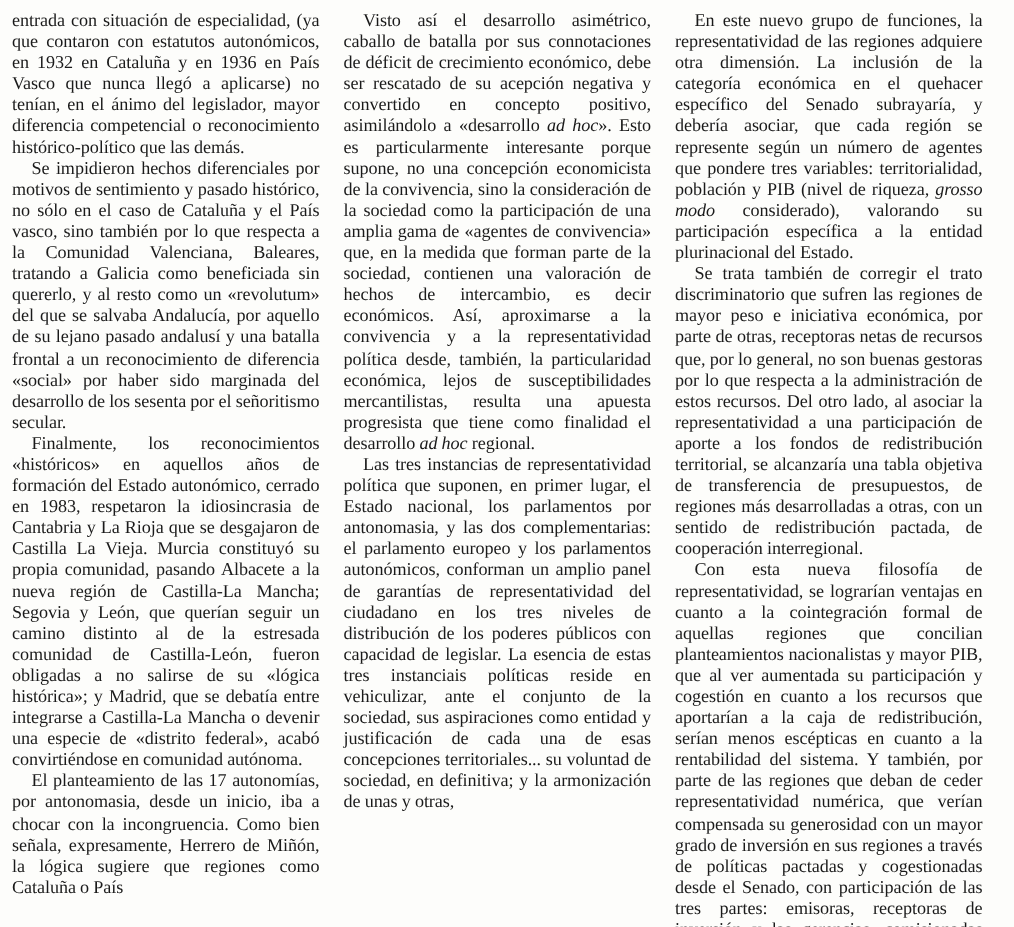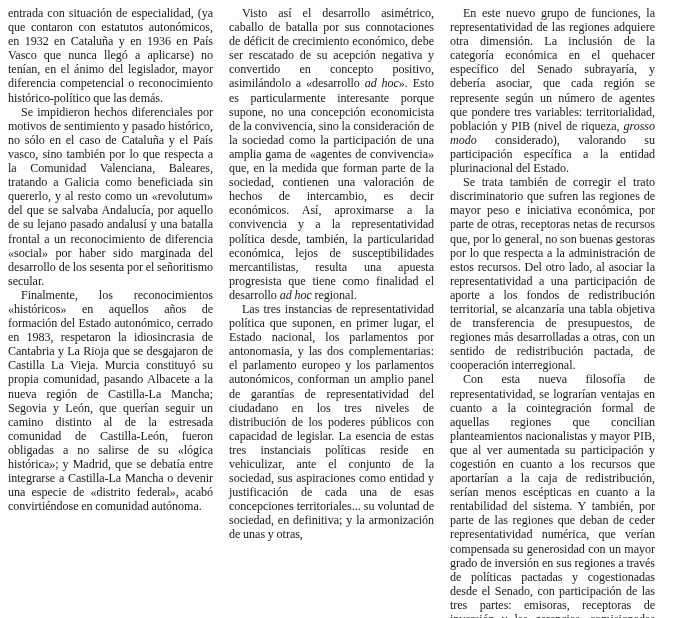--- a/index.html
+++ b/index.html
@@ -56,20 +56,21 @@
 </style>
 </head>
 <body>
 
 <div class="page">
   <div class="columns">
     <div class="column" id="col-0">
         <p class="cont"><span>entrada con situación de especialidad, (ya que contaron con estatutos autonómicos, en 1932 en Cataluña y en 1936 en País Vasco que nunca llegó a aplicarse) no tenían, en el ánimo del legislador, mayor diferencia competencial o reconocimiento histórico-político que las demás.</span></p>
         <p class="indent"><span>Se impidieron hechos diferenciales por motivos de sentimiento y pasado histórico, no sólo en el caso de Cataluña y el País vasco, sino también por lo que respecta a la Comunidad Valenciana, Baleares, tratando a Galicia como beneficiada sin querer­lo, y al resto como un «revolutum» del que se salvaba Andalucía, por aquello de su lejano pasado andalusí y una batalla frontal a un reconocimiento de diferencia «social» por haber sido marginada del desarrollo de los sesenta por el señoritismo secular.</span></p>
         <p class="indent"><span>Finalmente, los reconocimientos «históricos» en aquellos años de formación del Estado autonómico, cerrado en 1983, respetaron la idiosincrasia de Cantabria y La Rioja que se desgajaron de Castilla La Vieja. Murcia constituyó su propia comunidad, pasando Albacete a la nueva región de Castilla-La Mancha; Segovia y León, que querían seguir un camino distinto al de la estresada comunidad de Castilla-León, fueron obligadas a no salirse de su «lógica histórica»; y Madrid, que se debatía entre integrarse a Castilla-La Mancha o devenir una especie de «distrito federal», acabó convirtiéndose en comunidad autónoma.</span></p>
+        <p class="indent"><span>El planteamiento de las 17 autonomías, por antonomasia, desde un inicio, iba a chocar con la incongruencia. Como bien señala, expresamente, Herrero de Miñón, la lógica sugiere que regiones como Cataluña o País</span></p>
       </div>
     <div class="column" id="col-1">
         <p class="indent"><span>Visto así el desarrollo asimétrico, caballo de batalla por sus connotaciones de déficit de crecimiento económico, debe ser rescatado de su acepción negativa y convertido en concepto positivo, asimilándolo a «desarrollo </span><span class="it">ad hoc</span><span>». Esto es particularmente interesante porque supone, no una concepción economicista de la convivencia, sino la consideración de la sociedad como la participación de una amplia gama de «agentes de convivencia» que, en la medida que forman parte de la sociedad, contienen una valoración de hechos de intercambio, es decir económicos. Así, aproximarse a la convivencia y a la representatividad política desde, también, la particularidad económica, lejos de susceptibilidades mercantilistas, resulta una apuesta progresista que tiene como finalidad el desarrollo </span><span class="it">ad hoc</span><span> regional.</span></p>
         <p class="indent"><span>Las tres instancias de representatividad política que suponen, en primer lugar, el Estado nacional, los parlamentos por antonomasia, y las dos complementarias: el parlamento europeo y los parlamentos autonómicos, conforman un amplio panel de garantías de representatividad del ciudadano en los tres niveles de distribución de los poderes públicos con capacidad de legislar. La esencia de estas tres instanciais políticas reside en vehiculizar, ante el conjunto de la sociedad, sus aspiraciones como entidad y justificación de cada una de esas concepciones territoriales... su voluntad de sociedad, en definitiva; y la armonización de unas y otras,</span></p>
       </div>
     <div class="column" id="col-2">
         <p class="indent"><span>En este nuevo grupo de funciones, la representatividad de las regiones adquiere otra dimensión. La inclusión de la categoría económica en el quehacer específico del Senado subrayaría, y debería asociar, que cada región se represente según un número de agentes que pondere tres variables: territorialidad, población y PIB (nivel de riqueza, </span><span class="it">grosso modo</span><span> considerado), valorando su participación específica a la entidad plurinacional del Estado.</span></p>
         <p class="indent"><span>Se trata también de corregir el trato discriminatorio que sufren las regiones de mayor peso e iniciativa económica, por parte de otras, receptoras netas de recursos que, por lo general, no son buenas gestoras por lo que respecta a la administración de estos recursos. Del otro lado, al asociar la representatividad a una participación de aporte a los fondos de redistribución territorial, se alcanzaría una tabla objetiva de transferencia de presupuestos, de regiones más desarrolladas a otras, con un sentido de redistribución pactada, de cooperación interregional.</span></p>
         <p class="indent"><span>Con esta nueva filosofía de representatividad, se lograrían ventajas en cuanto a la cointegración formal de aquellas regiones que concilian planteamientos nacionalistas y mayor PIB, que al ver aumentada su participación y cogestión en cuanto a los recursos que aportarían a la caja de redistribución, serían menos escépticas en cuanto a la rentabilidad del sistema. Y también, por parte de las regiones que deban de ceder representatividad numérica, que verían compensada su generosidad con un mayor grado de inversión en sus regiones a través de políticas pactadas y cogestionadas desde el Senado, con participación de las tres partes: emisoras, receptoras de inversión y las gerencias, comisionadas por el Senado.</span></p>
       </div>

